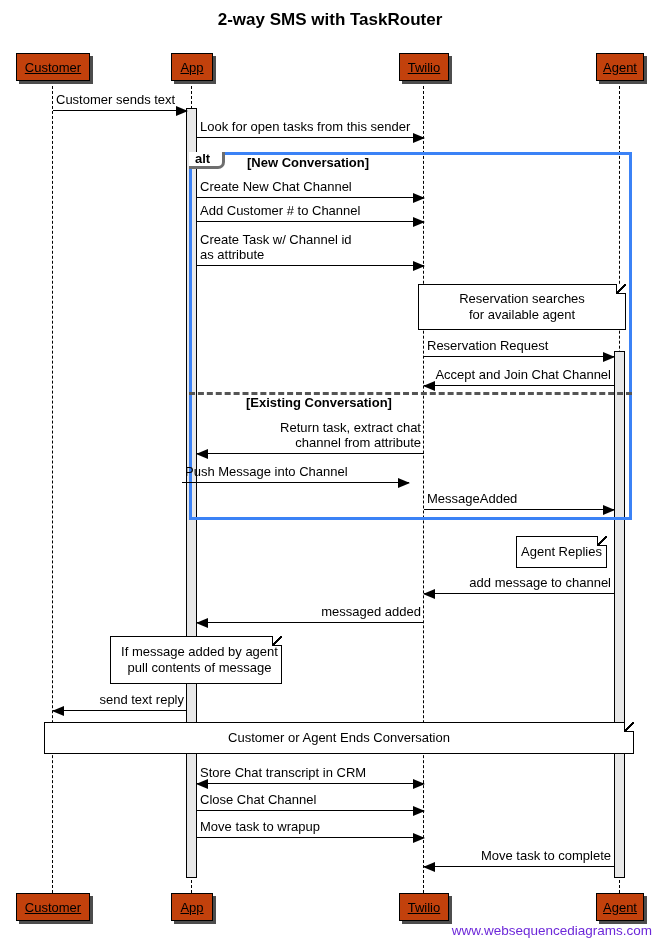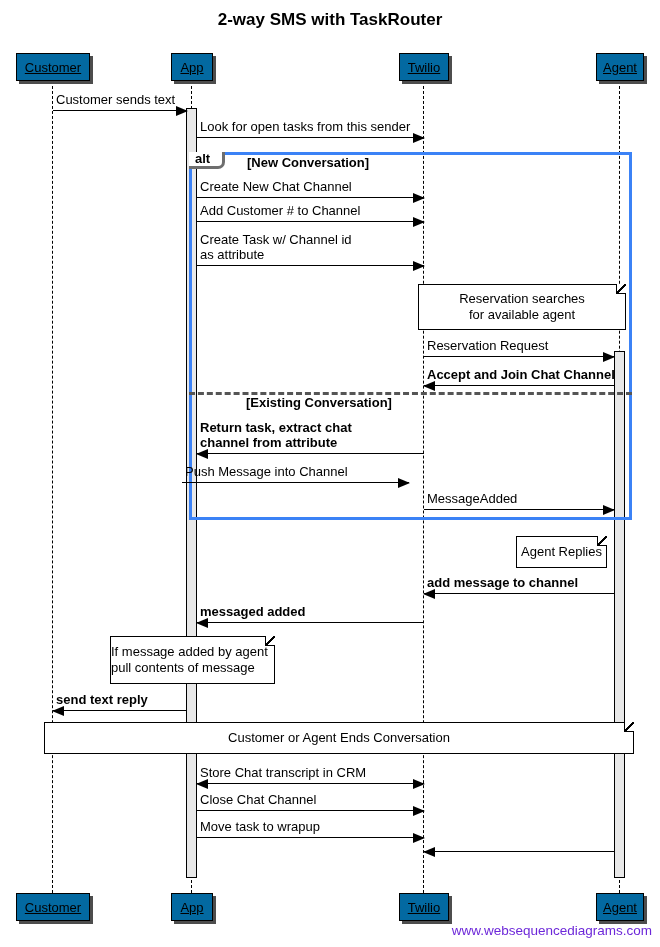--- a/index.html
+++ b/index.html
@@ -5,40 +5,40 @@
   html,body{margin:0;padding:0;background:#fff;}
   #canvas{position:relative;width:660px;height:947px;background:#fff;overflow:hidden;
           font-family:"Liberation Sans",sans-serif;color:#000;}
   .title{position:absolute;left:0;right:0;top:10px;text-align:center;
          font-size:17px;font-weight:bold;}
   
   .lifeline{position:absolute;width:0;border-left:1px dashed #000;top:81px;height:812px;z-index:0;}
   
   .bar{position:absolute;width:9px;background:#e8e8e8;border:1px solid #000;z-index:1;}
   
-  .actor{position:absolute;height:26px;background:#0369a1;border:1px solid #000;
+  .actor{position:absolute;height:26px;background:#c2410c;border:1px solid #000;
          box-shadow:3px 3px 0 #4d4d4d;display:flex;align-items:center;justify-content:center;
          font-size:13px;z-index:3;}
   .actor span{text-decoration:underline;white-space:nowrap;}
   
   .msg{position:absolute;z-index:4;}
   .msg .lbl{font-size:13px;line-height:15px;height:15px;white-space:nowrap;padding:0 3px;}
   .msg .lbl2{font-size:13px;line-height:15px;height:30px;white-space:nowrap;padding:0 3px;}
   .msg .line{position:relative;border-top:1px solid #000;margin-top:3px;}
-  .ta-l{text-align:left;} .ta-r{font-weight:bold;}
+  .ta-l{text-align:left;} .ta-r{text-align:right;}
   .ah{position:absolute;width:0;height:0;border-top:5px solid transparent;
       border-bottom:5px solid transparent;top:-5px;}
   .ah.r{right:-1px;border-left:12px solid #000;}
   .ah.l{left:-1px;border-right:12px solid #000;}
   
   .note{position:absolute;background:#fff;border:1px solid #000;z-index:4;
         display:flex;flex-direction:column;justify-content:center;font-size:13px;}
   .note .nl{line-height:16px;white-space:nowrap;}
   .note.center{text-align:center;}
-  .note.left{text-align:left;padding-left:0;}
+  .note.left{text-align:center;padding-left:7px;}
   .fold{position:absolute;top:-1px;right:-1px;width:9px;height:9px;
         border-left:1px solid #000;border-bottom:1px solid #000;
         background:linear-gradient(to bottom right,#fff 42%,#000 42%,#000 56%,#fff 56%);}
   
   .frame{position:absolute;left:189px;top:152px;width:443px;height:368px;
          border:3px solid #3b82f6;box-sizing:border-box;z-index:2;}
   .frame-tab{position:absolute;left:-3px;top:-3px;background:#fff;height:14px;line-height:14px;
              padding:0 12px 0 6px;font-size:13px;font-weight:bold;
              border-right:3px solid #6e6e6e;border-bottom:3px solid #6e6e6e;
              border-bottom-right-radius:7px;}
@@ -207,20 +207,21 @@
   </div>
 
   <div class="msg" style="left:197px;top:819px;width:227px">
     <div class="lbl ta-l">Move task to wrapup</div>
     <div class="line">
         <span class="ah r"></span>
       </div>
   </div>
 
   <div class="msg" style="left:424px;top:848px;width:190px">
+    <div class="lbl ta-r">Move task to complete</div>
     <div class="line">
         <span class="ah l"></span>
       </div>
   </div>
 
   <div class="note center" style="left:418px;top:284px;width:206px;height:44px">
     <span class="fold"></span>
     <div class="nl">Reservation searches</div>
     <div class="nl">for available agent</div>
   </div>

